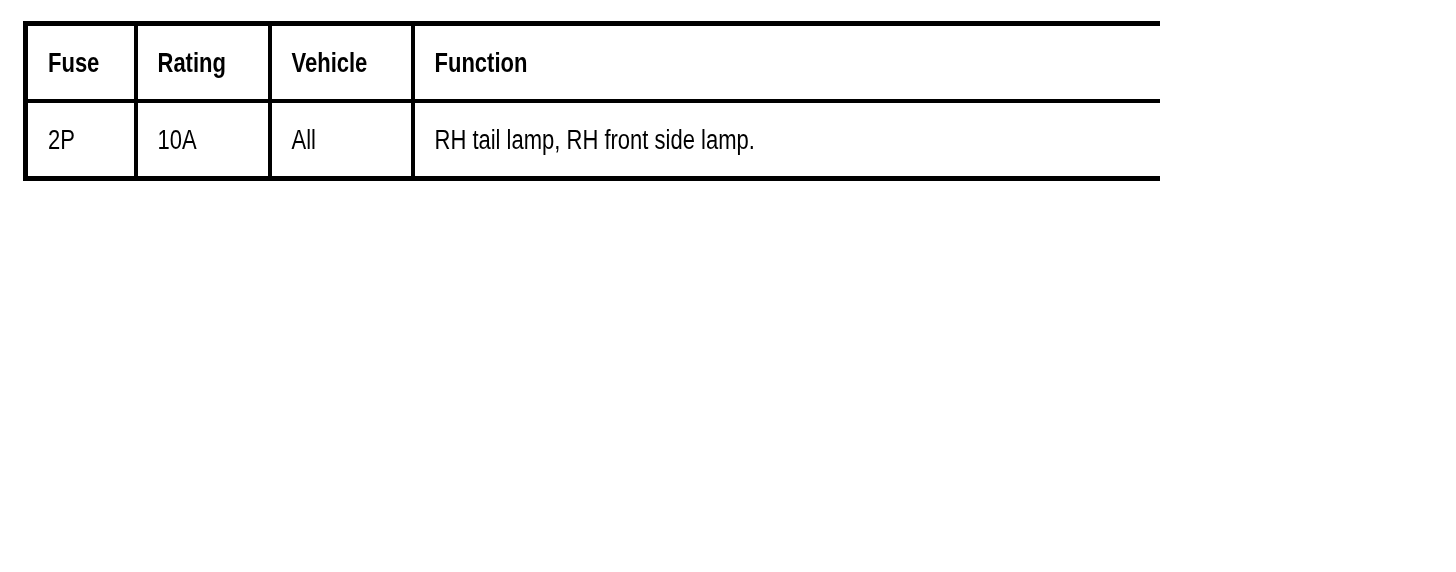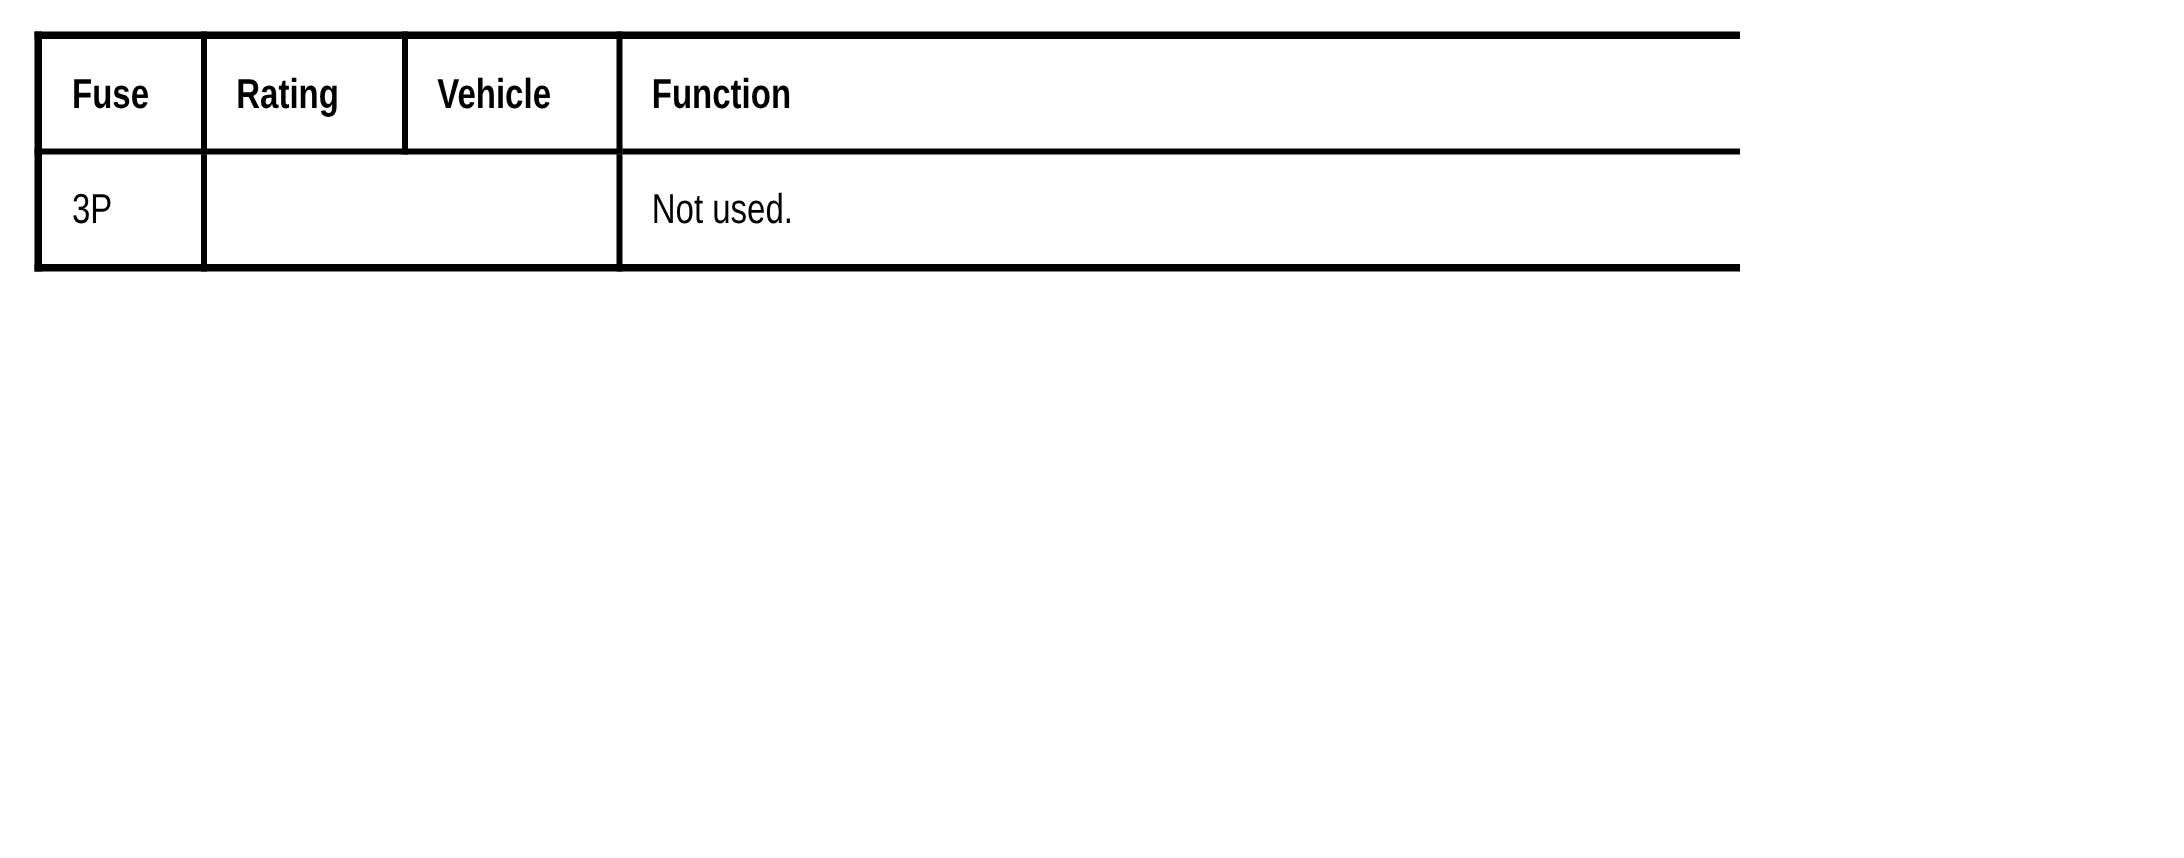--- a/index.html
+++ b/index.html
@@ -66,19 +66,20 @@
     <thead>
       <tr>
         <th><span class="txt">Fuse</span></th>
         <th><span class="txt">Rating</span></th>
         <th><span class="txt">Vehicle</span></th>
         <th><span class="txt">Function</span></th>
       </tr>
     </thead>
     <tbody>
       <tr>
-        <td><span class="txt">3P</span></td>
-        <td colspan="2"><span class="txt"></span></td>
-        <td><span class="txt">Not used.</span></td>
+        <td><span class="txt">2P</span></td>
+        <td><span class="txt">10A</span></td>
+        <td><span class="txt">All</span></td>
+        <td><span class="txt">RH tail lamp, RH front side lamp.</span></td>
       </tr>
     </tbody>
   </table>
 </div>
 
 </body></html>

